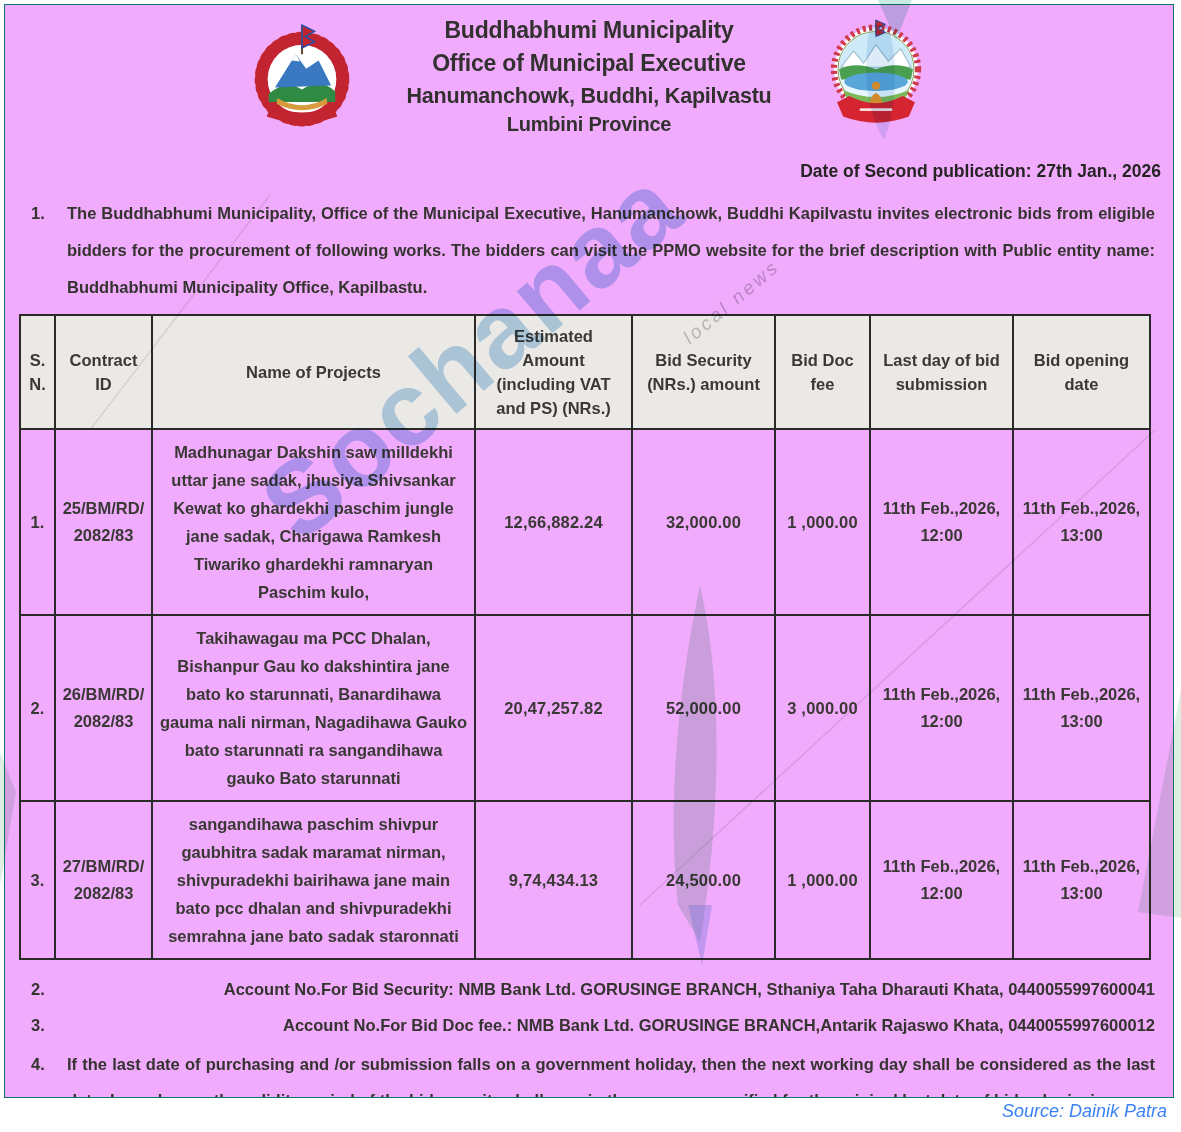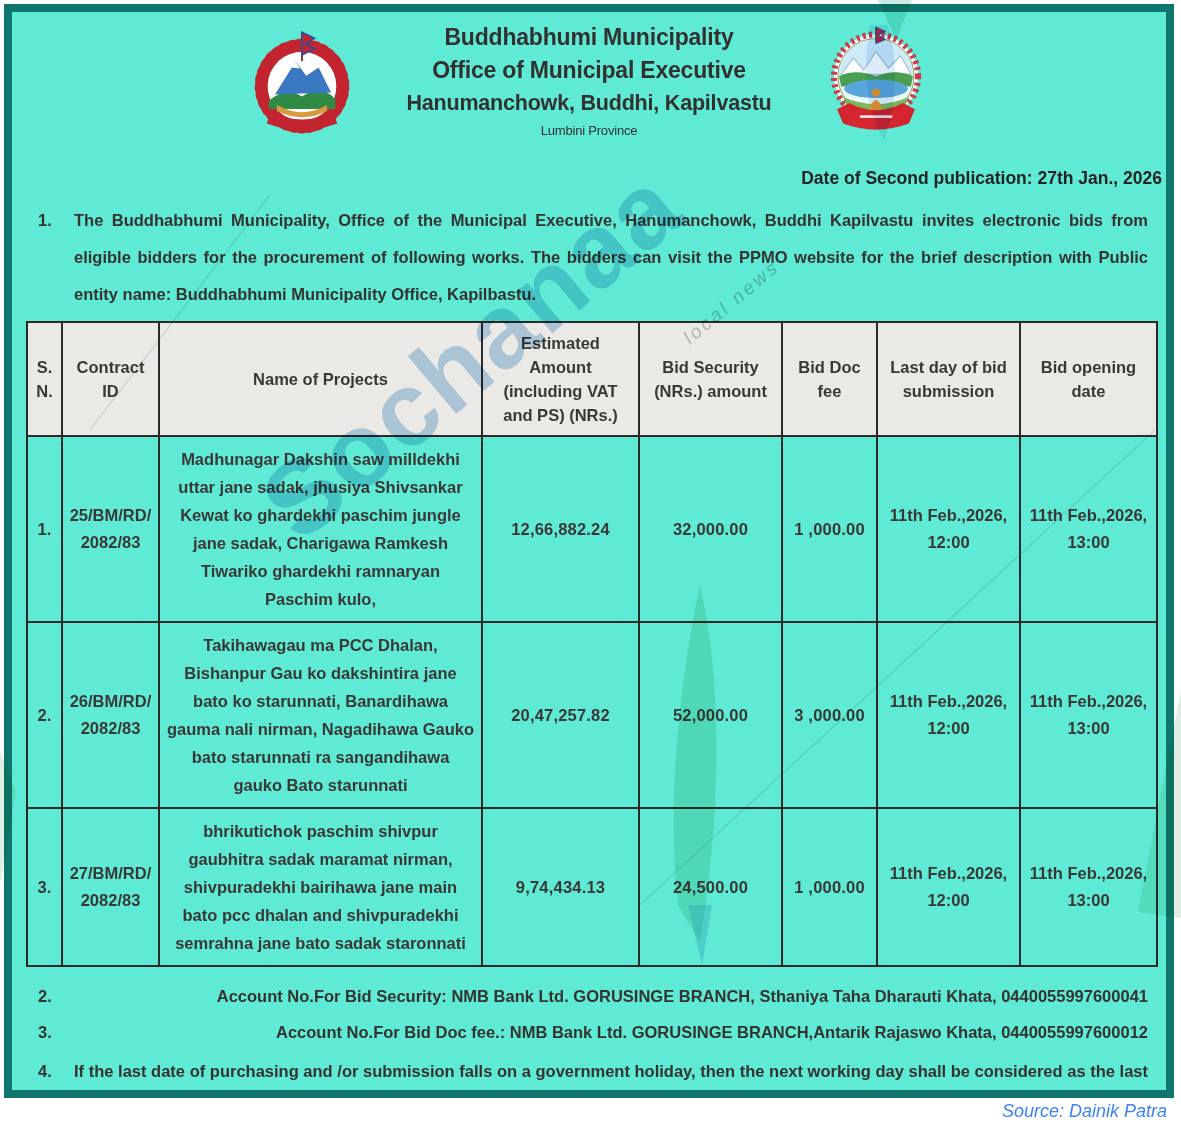--- a/index.html
+++ b/index.html
@@ -2,36 +2,36 @@
 <html><head>
 <meta charset="utf-8">
 <style>
   html,body { margin:0; padding:0; background:#ffffff; }
   .page {
     position:relative; width:1181px; height:1132px; background:#ffffff;
     font-family:"Liberation Sans", sans-serif; color:#2f2d2b; overflow:hidden;
   }
   .doc {
     position:absolute; left:4px; top:4px; width:1170px; height:1094px;
-    border:8px solid #0f766e; box-sizing:border-box; background:#5eead4; overflow:hidden;
+    border:1px solid #0f766e; box-sizing:border-box; background:#f0abfc; overflow:hidden;
   }
   
   .doc-header { height:136px; display:flex; align-items:center; justify-content:center; gap:52px; padding-top:4px; box-sizing:border-box; }
   .logo { width:104px; height:118px; flex:0 0 auto; }
   .logo svg { width:100%; height:100%; }
   .header-text { text-align:center; letter-spacing:-0.2px; color:#333130; }
   .ht1 { font-size:23px; font-weight:bold; line-height:33px; }
   .ht2 { font-size:23px; font-weight:bold; line-height:33px; }
   .ht3 { font-size:21.5px; font-weight:bold; line-height:32px; }
-  .ht4 { font-size:13px; font-weight:normal; line-height:24px; }
+  .ht4 { font-size:20px; font-weight:bold; line-height:24px; }
   
   .banner { height:63px; background:#1c1a19; display:flex; align-items:center; justify-content:center; }
   .banner-title { color:#ffffff; font-size:47px; font-weight:bold; white-space:nowrap; transform:scaleX(0.82); letter-spacing:0.5px; }
   
-  .pub-date { margin:20px 4px 0 0; text-align:right; font-weight:bold; font-size:17.5px; color:#252423; height:22px;padding-left:20px; }
+  .pub-date { margin:20px 12px 0 0; text-align:right; font-weight:bold; font-size:17.5px; color:#252423; height:22px;padding-left:20px; }
   
   .note { display:flex; margin:0 18px 0 26px; font-weight:bold; color:#35332f; }
   .note-num { width:36px; flex:none; }
   .note-body { flex:1; text-align:justify; }
   .note-1 { margin-top:12px; font-size:16.5px; line-height:37px; height:111px; }
   .note-sm { font-size:16.5px; line-height:26px; }
   .note-2 { margin-top:16px; }
   .note-3 { margin-top:10px; }
   .note-4 { margin-top:8px; font-size:16.5px; line-height:36px; }
   
@@ -149,21 +149,21 @@
           <td class="money-cell">20,47,257.82</td>
           <td class="money-cell">52,000.00</td>
           <td class="money-cell">3 ,000.00</td>
           <td class="date-cell">11th Feb.,2026, 12:00</td>
           <td class="date-cell">11th Feb.,2026, 13:00</td>
         </tr>
         <tr>
           <td>3.</td>
           <td class="contract-cell">27/BM/RD/
 2082/83</td>
-          <td class="project-cell">bhrikutichok paschim shivpur gaubhitra sadak maramat nirman, shivpuradekhi bairihawa jane main bato pcc dhalan and shivpuradekhi semrahna jane bato sadak staronnati</td>
+          <td class="project-cell">sangandihawa paschim shivpur gaubhitra sadak maramat nirman, shivpuradekhi bairihawa jane main bato pcc dhalan and shivpuradekhi semrahna jane bato sadak staronnati</td>
           <td class="money-cell">9,74,434.13</td>
           <td class="money-cell">24,500.00</td>
           <td class="money-cell">1 ,000.00</td>
           <td class="date-cell">11th Feb.,2026, 12:00</td>
           <td class="date-cell">11th Feb.,2026, 13:00</td>
         </tr>
       </tbody>
     </table>
 
     <div class="note note-sm note-2">

